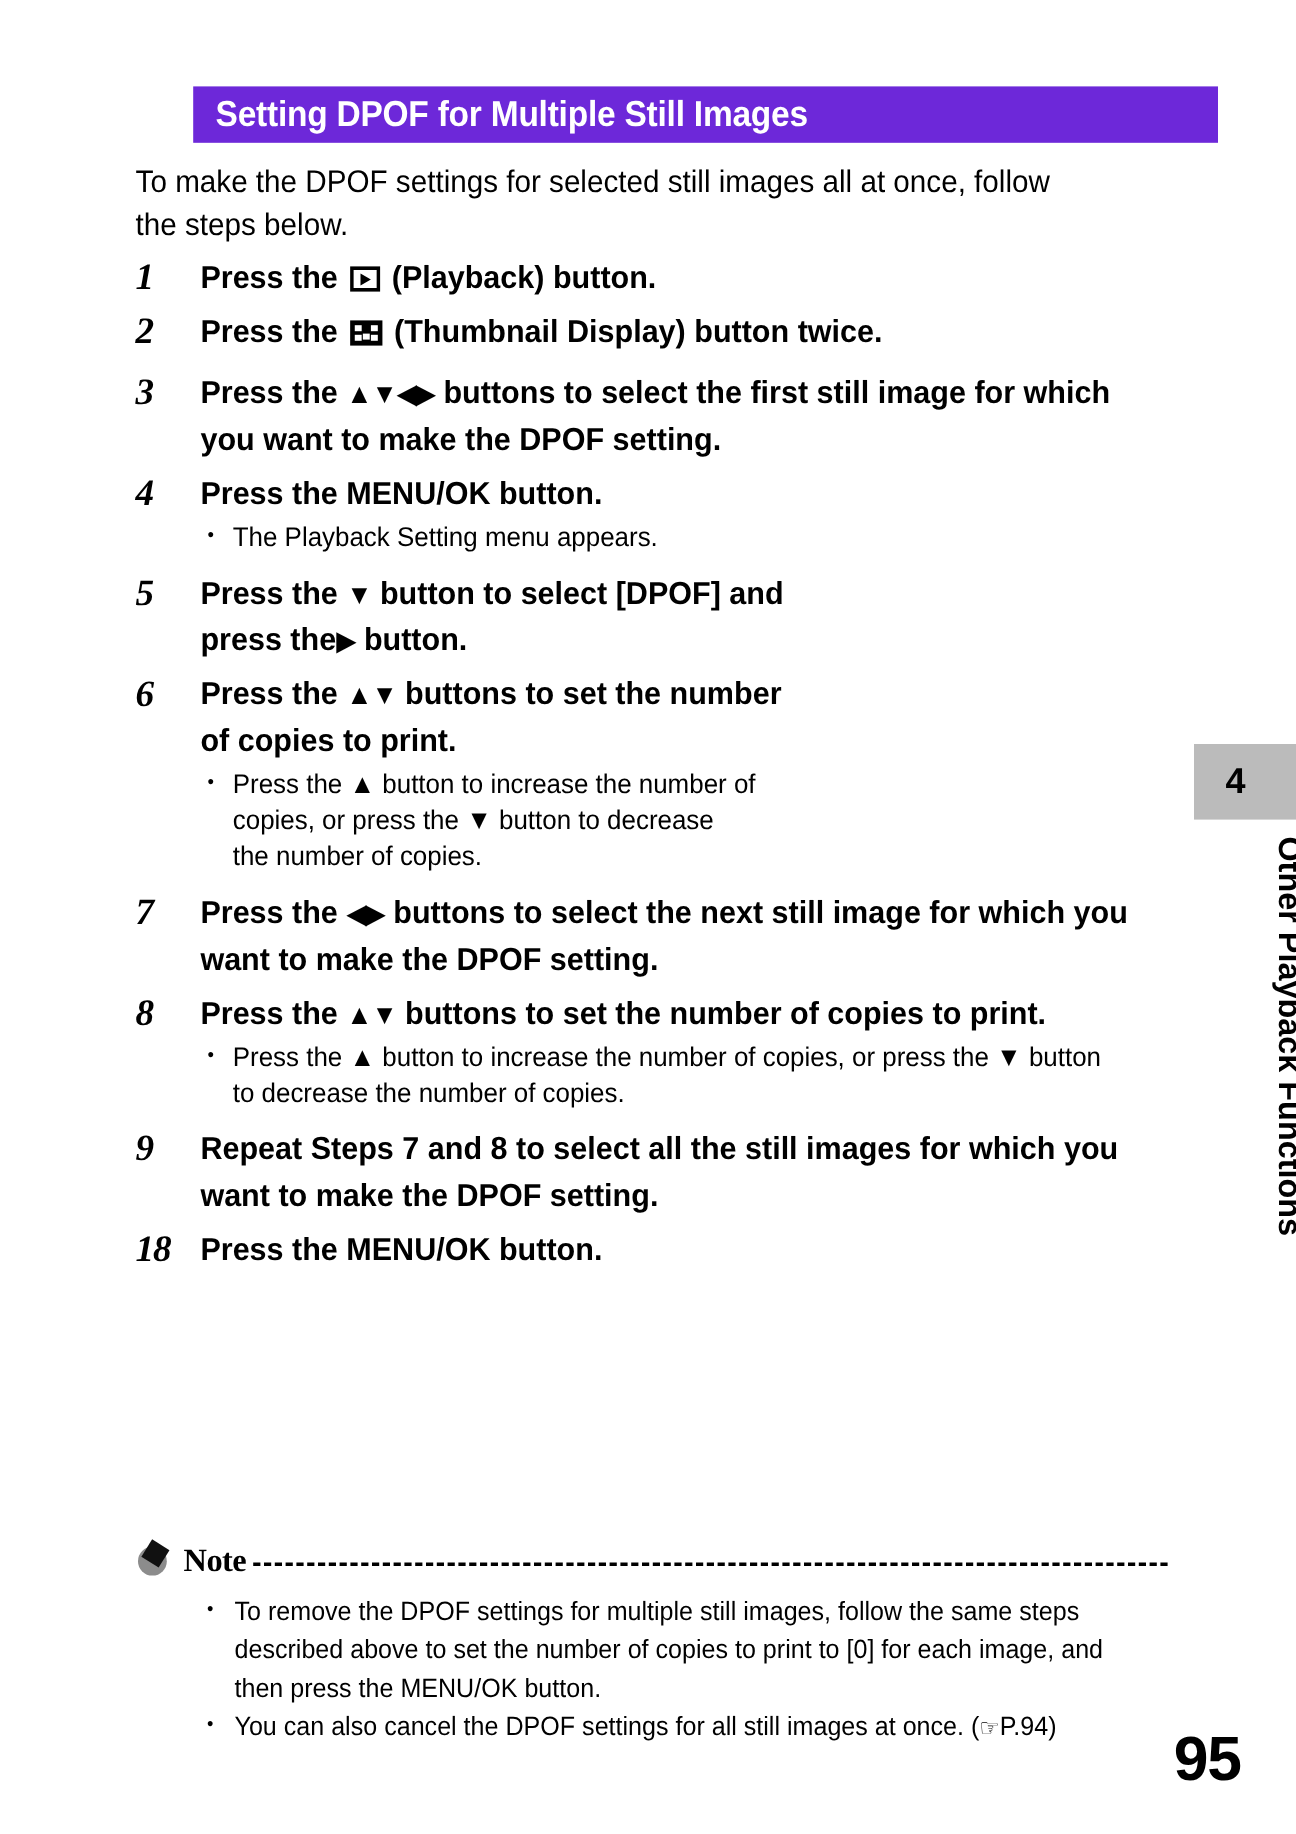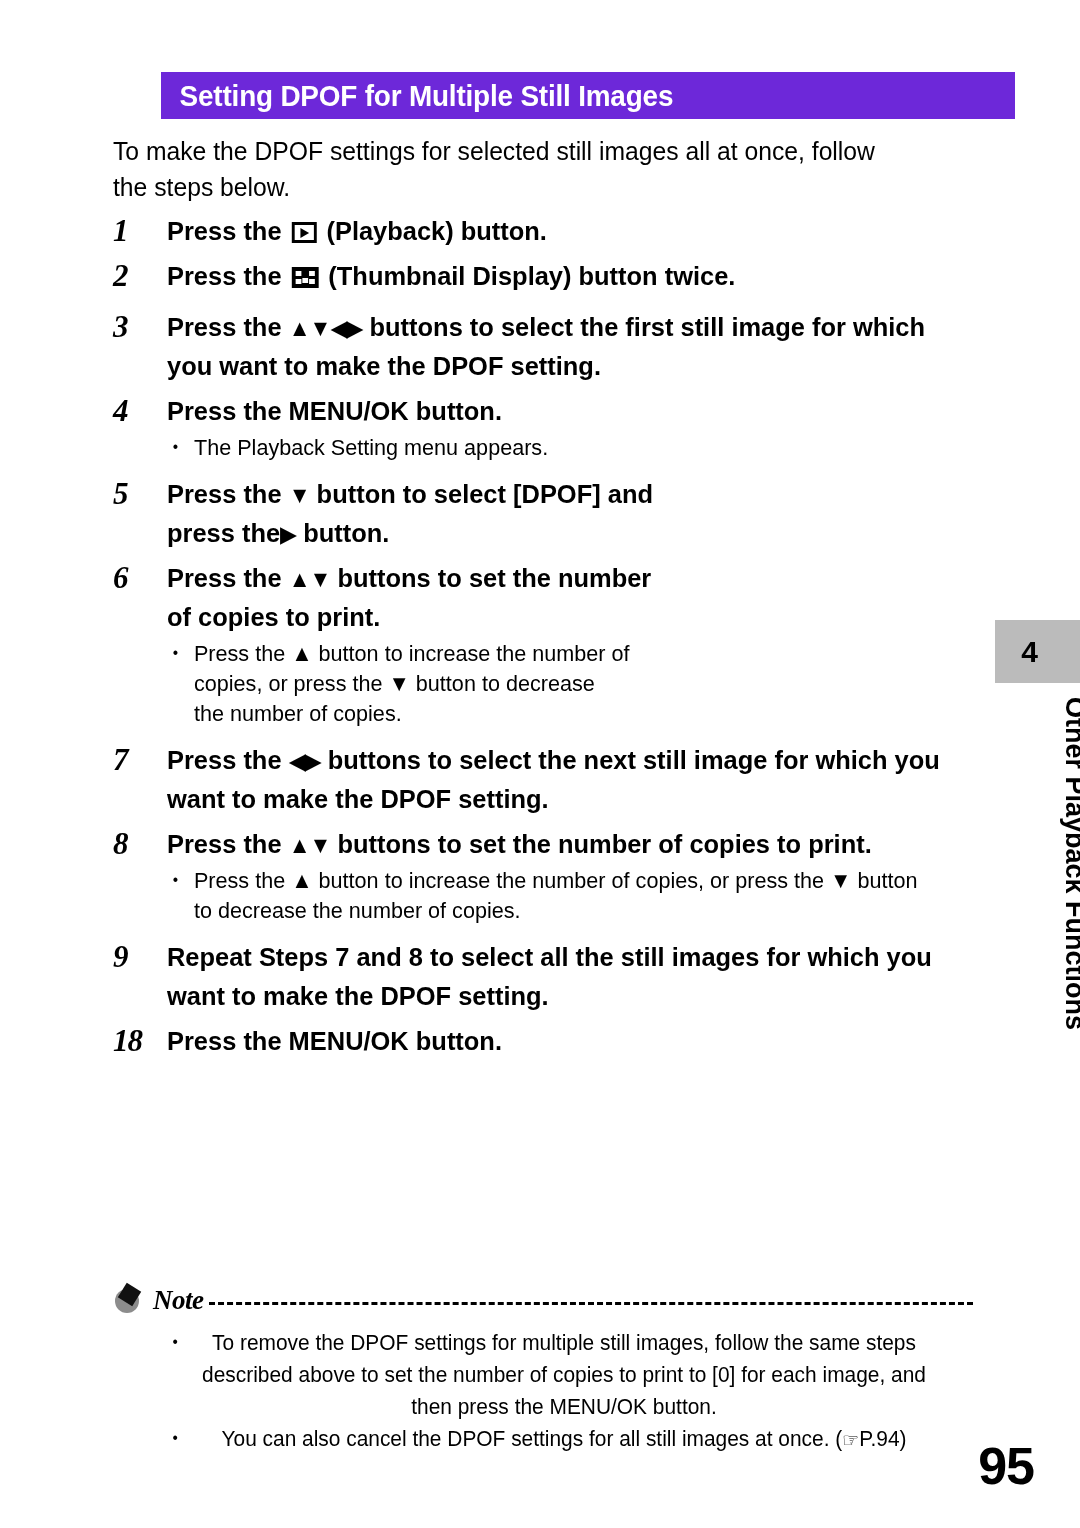--- a/index.html
+++ b/index.html
@@ -184,34 +184,34 @@
     position:absolute;left:2px;top:4px;
     width:24px;height:24px;border-radius:50%;
     background:#8c8c8c;
   }
   .note-icon .dia{
     position:absolute;left:8px;top:1px;
     width:17px;height:17px;background:#111;
     transform:rotate(32deg);
   }
   .note-label{
-    font-size:27px;font-weight:bold;font-style:italic;
+    font-size:27px;font-weight:bold;
     font-family:"Liberation Serif","DejaVu Serif",serif;
     margin-left:10px;
     letter-spacing:-0.5px;
   }
   .note-rule{
     flex:1 1 auto;
     margin-left:6px;
     height:1px;
     border-top:3px dashed #000;
     position:relative;top:4px;
   }
   .note-bullets{
-    margin:10px 0 0 0;padding:0;list-style:none;text-align:center;
+    margin:10px 0 0 0;padding:0;list-style:none;
   }
   .note-bullets li{
     position:relative;
     font-size:22px;
     line-height:32px;
     padding-left:32px;
     margin-left:52px;
     max-width:790px;
     transform:scaleX(0.95);
     transform-origin:left top;

